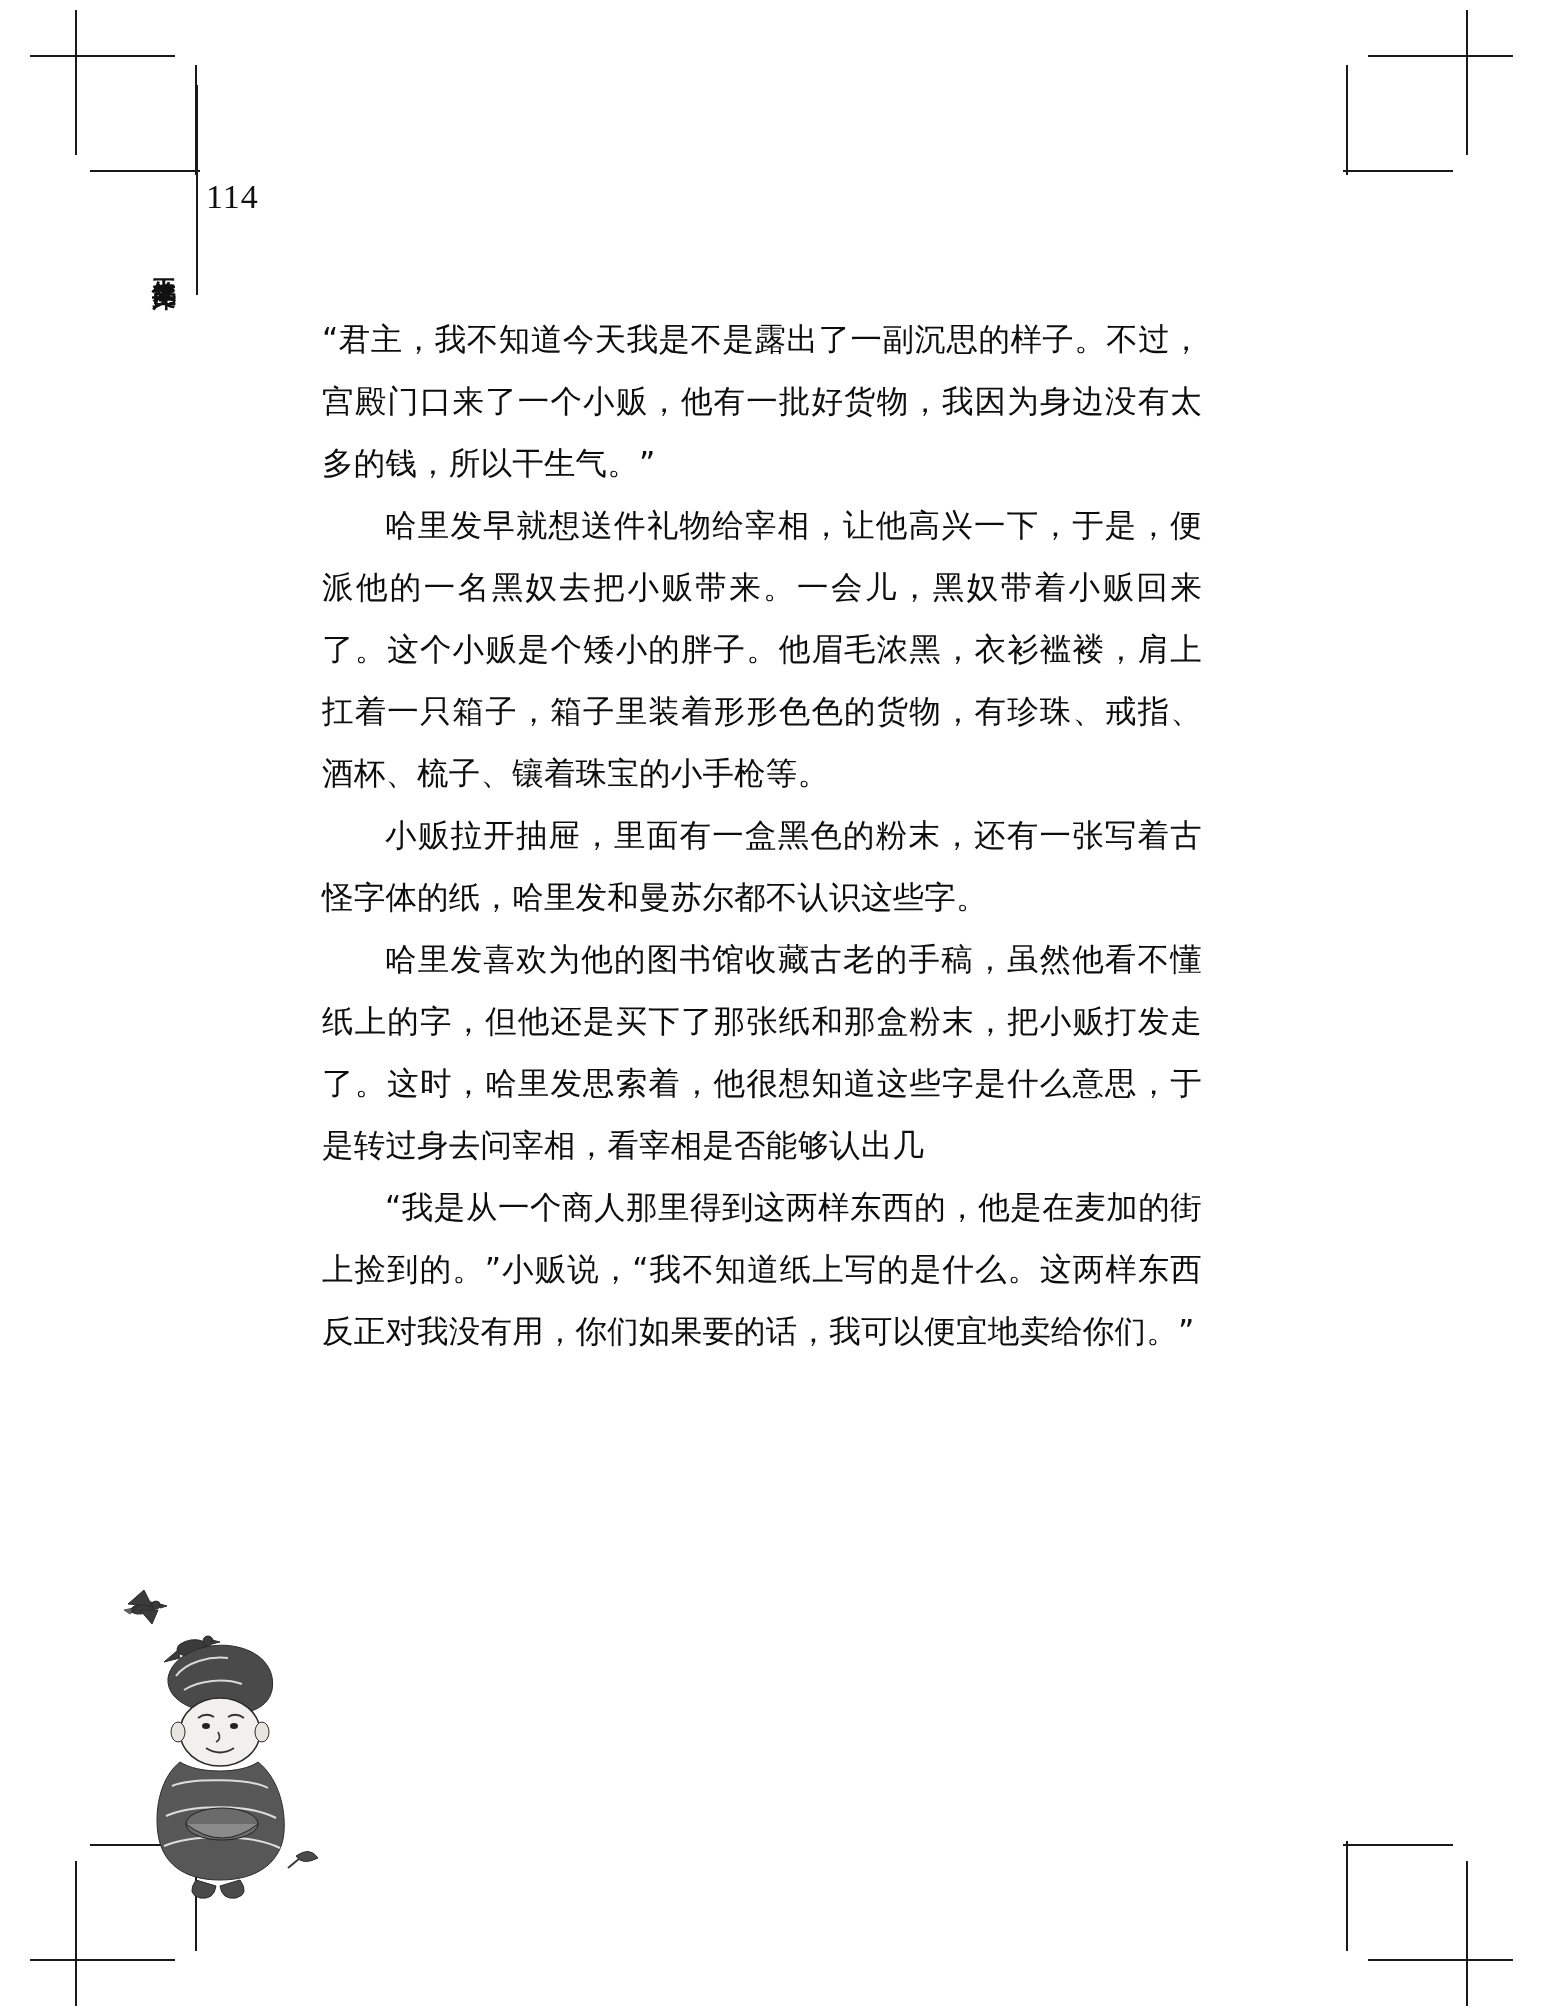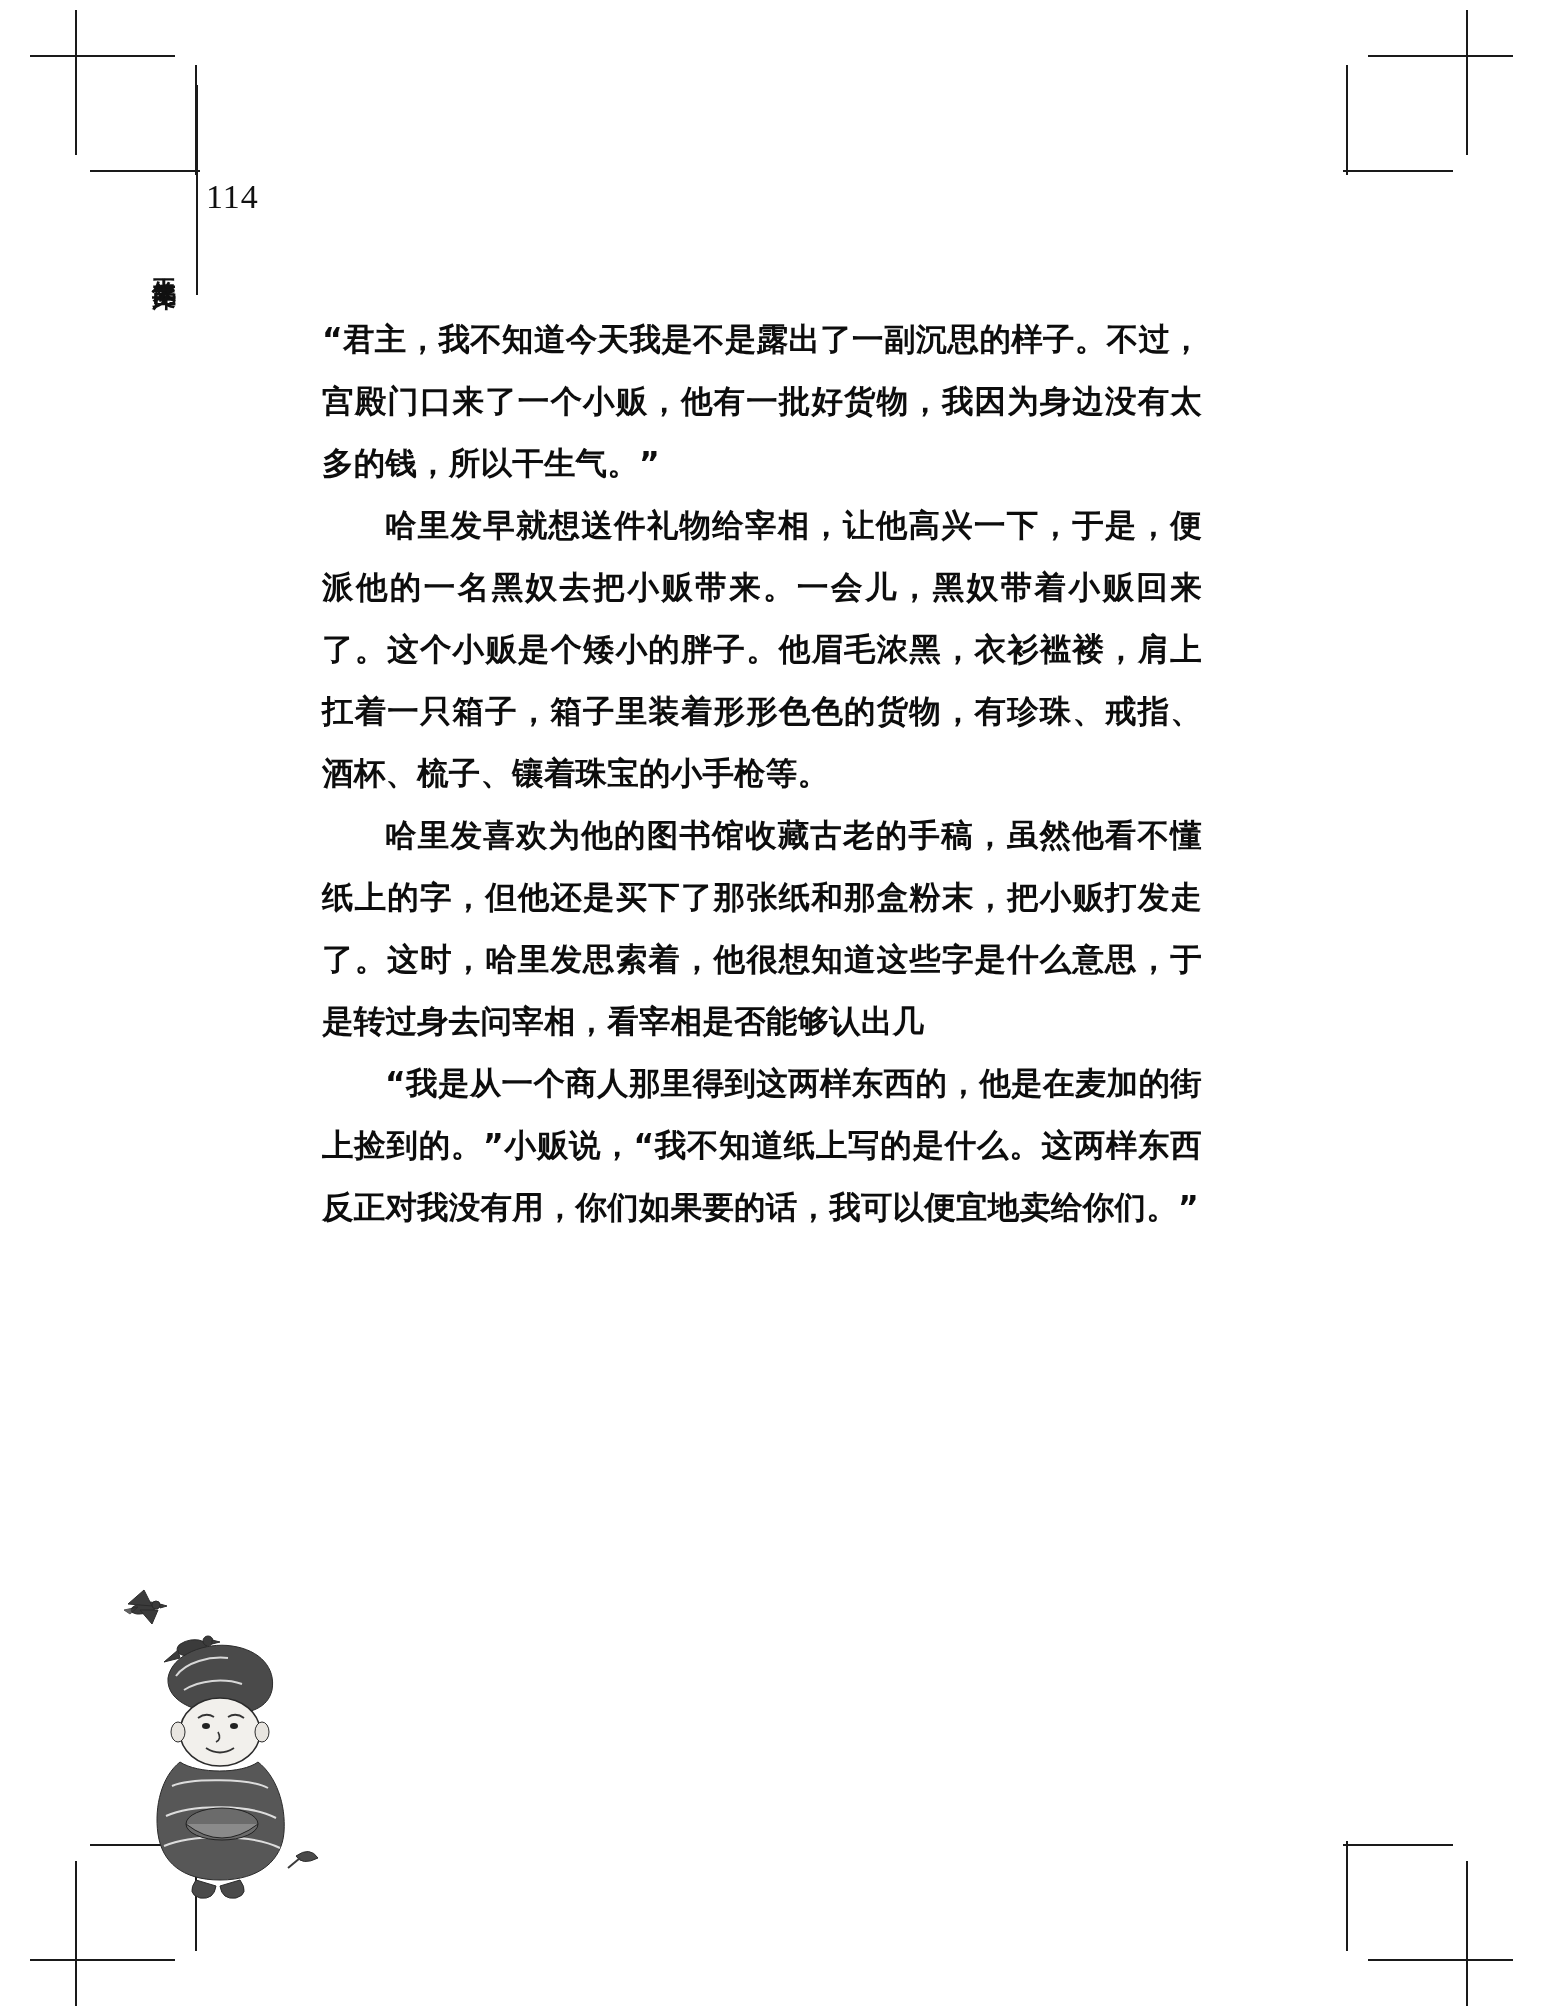--- a/index.html
+++ b/index.html
@@ -92,21 +92,20 @@
     letter-spacing: 2px;
     height: 150px;
   }
 
   
   .body-col {
     position: absolute;
     left: 322px;
     top: 308px;
     width: 880px;
-    font-weight: bold;
   }
   .para {
     font-family: "DejaVu Sans", sans-serif;
     font-size: 31.5px;
     line-height: 62px;
     color: #0d0d0d;
     text-align: justify;
     text-justify: inter-ideograph;
     margin: 0 0 0 0;
     letter-spacing: 0.2px;
@@ -152,20 +151,21 @@
       <span class="v v2"></span>
   </div>
 
   <div class="series-rule"></div>
   <div class="folio">114</div>
   <div class="series-label">大王鸽文库</div>
 
   <div class="body-col">
     <p class="para">“君主，我不知道今天我是不是露出了一副沉思的样子。不过，宫殿门口来了一个小贩，他有一批好货物，我因为身边没有太多的钱，所以干生气。”</p>
     <p class="para indent">哈里发早就想送件礼物给宰相，让他高兴一下，于是，便派他的一名黑奴去把小贩带来。一会儿，黑奴带着小贩回来了。这个小贩是个矮小的胖子。他眉毛浓黑，衣衫褴褛，肩上扛着一只箱子，箱子里装着形形色色的货物，有珍珠、戒指、酒杯、梳子、镶着珠宝的小手枪等。</p>
+    <p class="para indent">小贩拉开抽屉，里面有一盒黑色的粉末，还有一张写着古怪字体的纸，哈里发和曼苏尔都不认识这些字。</p>
     <p class="para indent">哈里发喜欢为他的图书馆收藏古老的手稿，虽然他看不懂纸上的字，但他还是买下了那张纸和那盒粉末，把小贩打发走了。这时，哈里发思索着，他很想知道这些字是什么意思，于是转过身去问宰相，看宰相是否能够认出几</p>
     <p class="para indent">“我是从一个商人那里得到这两样东西的，他是在麦加的街上捡到的。”小贩说，“我不知道纸上写的是什么。这两样东西反正对我没有用，你们如果要的话，我可以便宜地卖给你们。”</p>
   </div>
 
   <div class="illus">
     <svg viewBox="0 0 230 330" width="230" height="330" aria-hidden="true">
       <g fill="#3b3b3b" stroke="#2b2b2b" stroke-width="1">
 
         <g transform="translate(12,0)">
           <ellipse cx="22" cy="28" rx="13" ry="5.5" transform="rotate(-12 22 28)"></ellipse>

